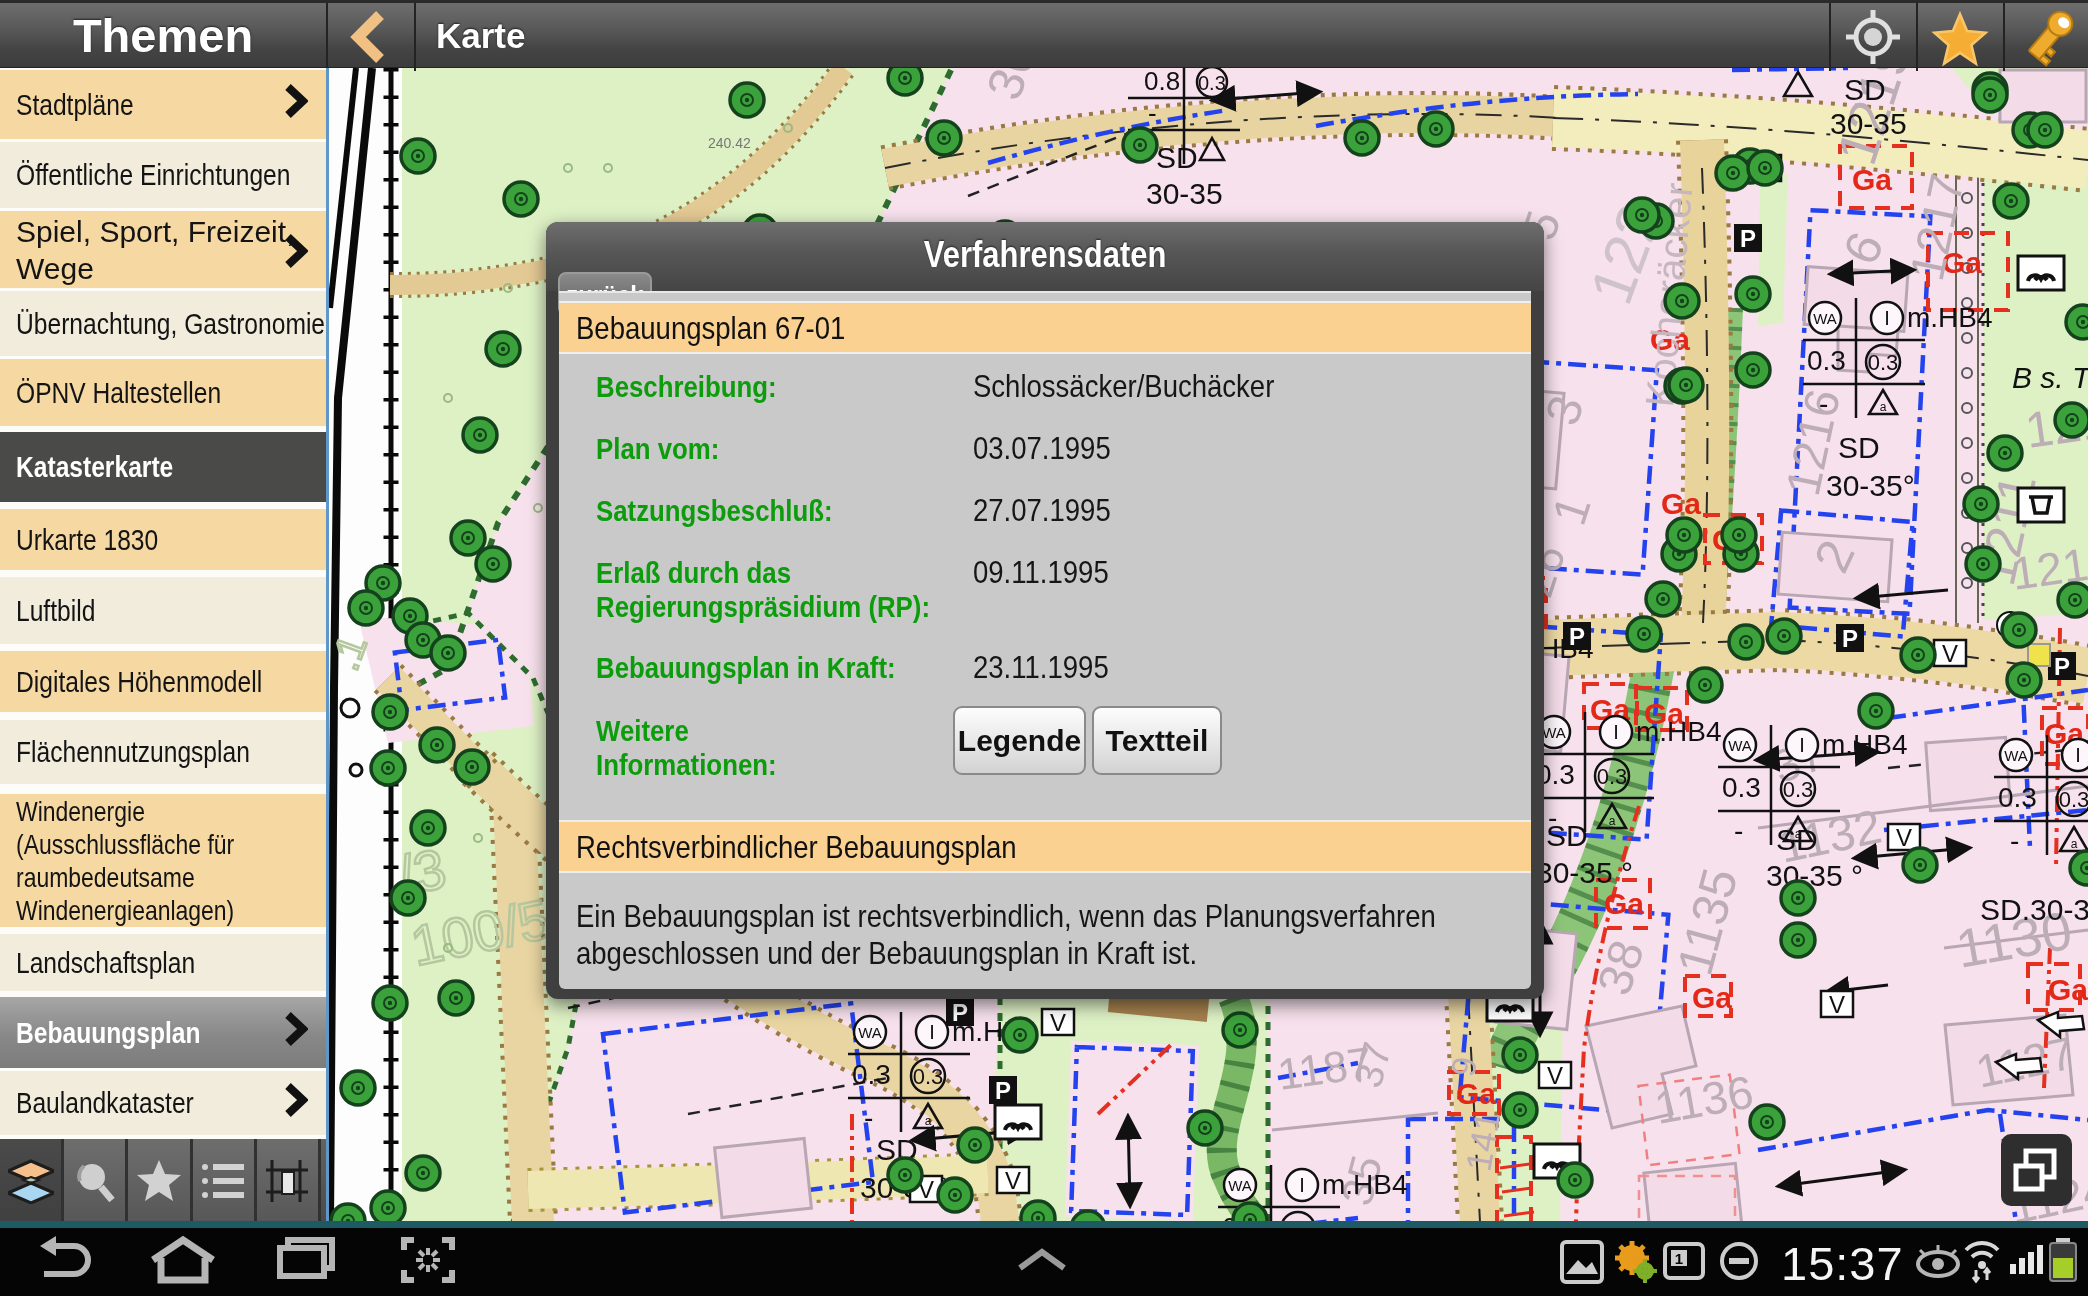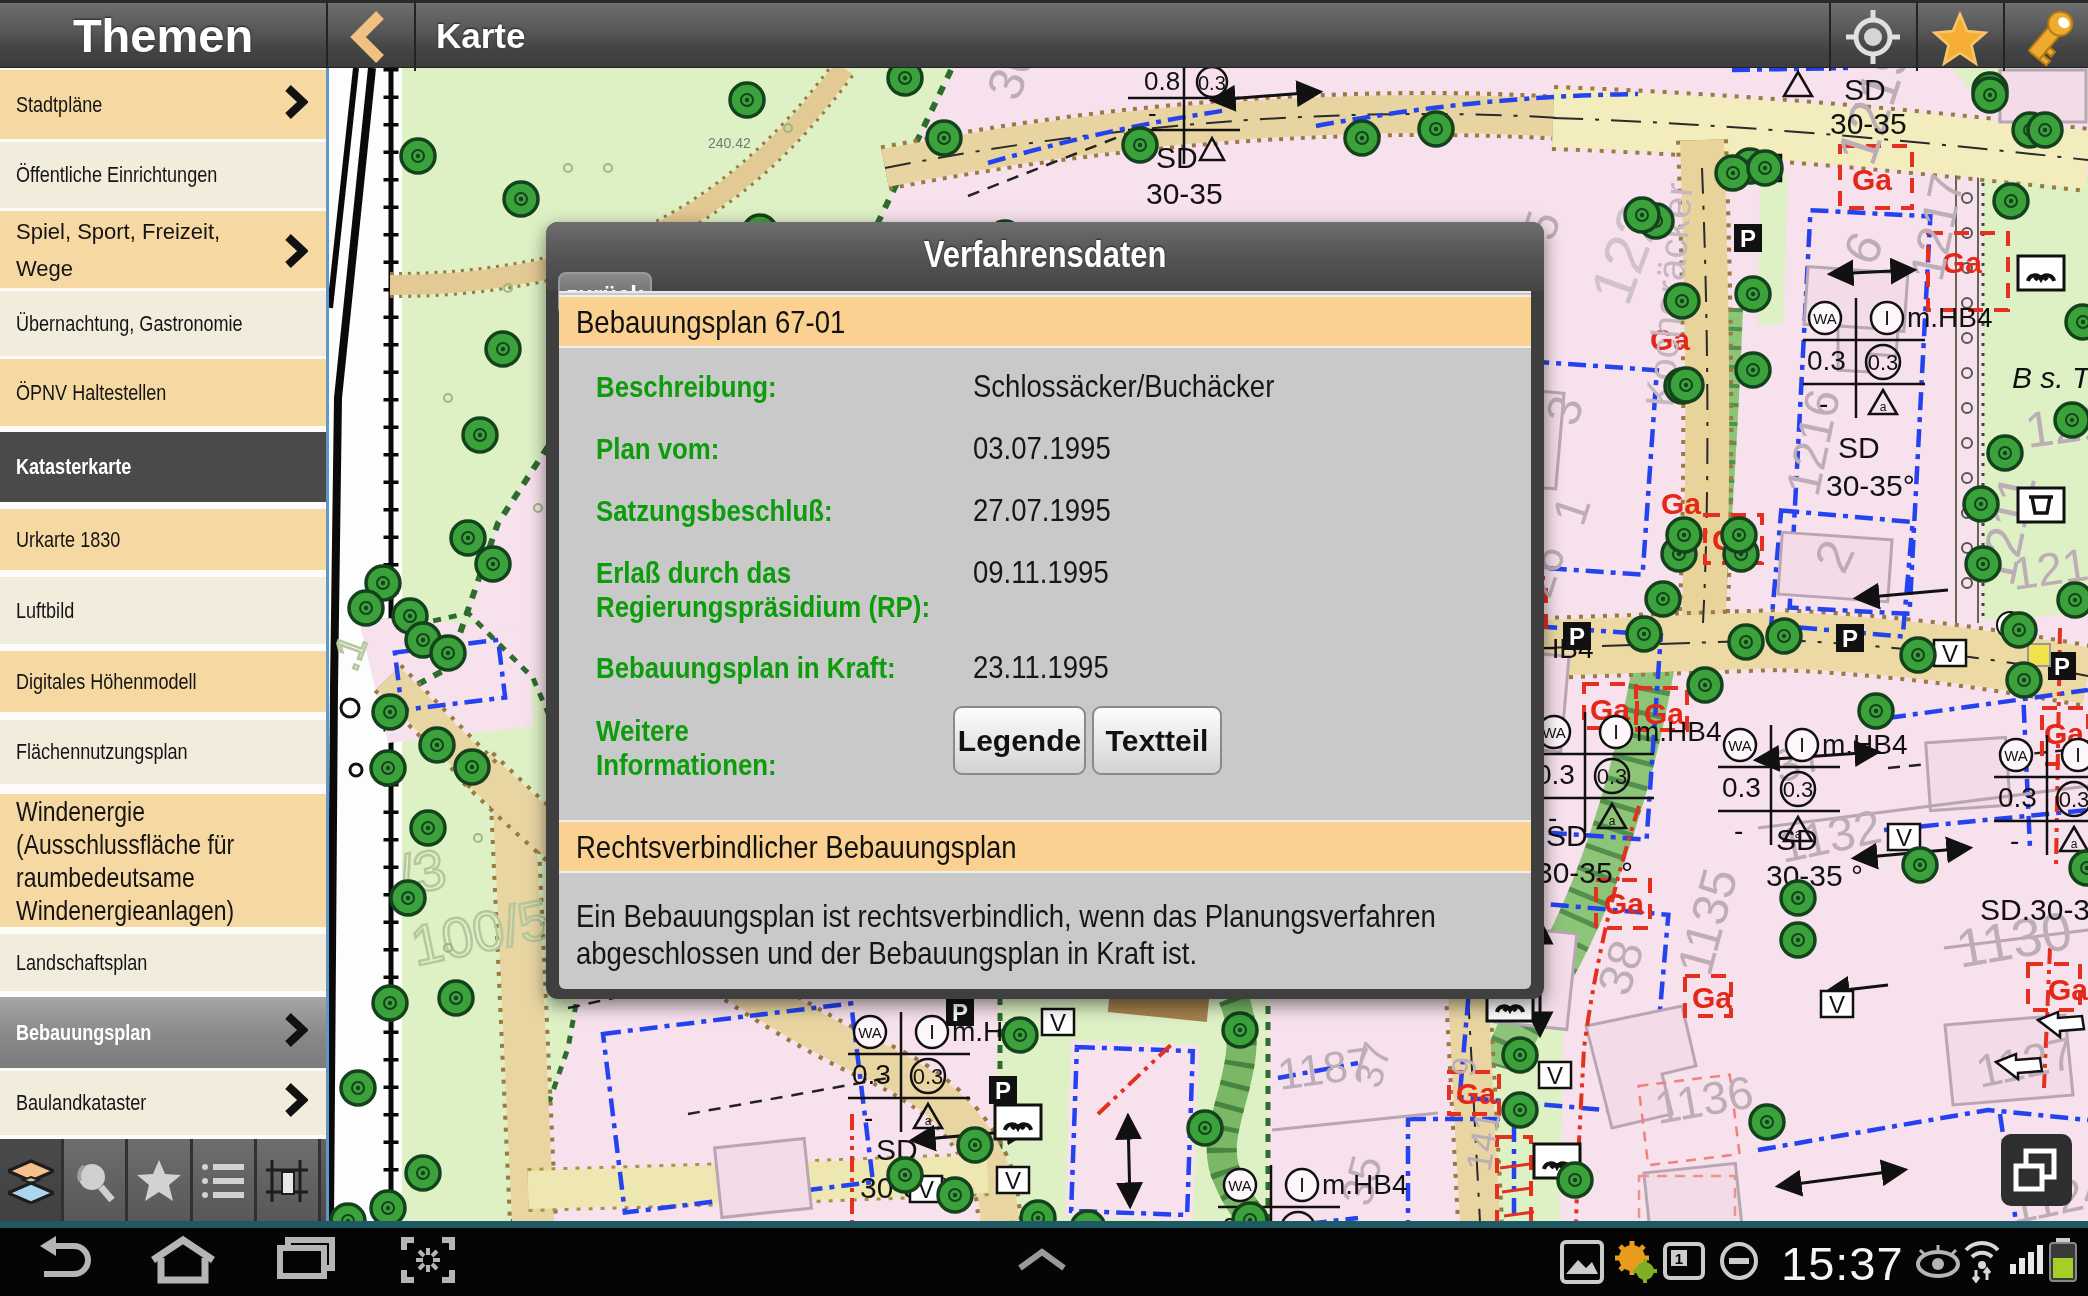--- a/index.html
+++ b/index.html
@@ -3,21 +3,21 @@
 <style>
 html,body{margin:0;padding:0;background:#000;}
 #app{position:relative;width:2088px;height:1296px;overflow:hidden;font-family:"Liberation Sans",sans-serif;background:#f7e2ec;}
 #topbar{position:absolute;left:0;top:0;width:2088px;height:68px;background:linear-gradient(#6e6e6e,#595959 40%,#454545 70%,#3c3c3c);border-top:3px solid #2a2a2a;box-sizing:border-box;border-bottom:1px solid #222;}
 #tb-themen{position:absolute;left:0;top:0;width:326px;height:68px;line-height:66px;text-align:center;color:#fff;font-size:47px;font-weight:bold;text-shadow:0 -1px 2px #222;}
 .tbdiv{position:absolute;top:0;width:2px;height:68px;background:#232323;}
 #tb-back{position:absolute;left:328px;top:0;width:86px;height:68px;}
 #tb-title{position:absolute;left:436px;top:0;height:68px;line-height:66px;color:#fff;font-size:35px;font-weight:bold;text-shadow:0 -1px 2px #222;}
 .tb-btn{position:absolute;top:0;width:85px;height:68px;}
 #sidebar{position:absolute;left:0;top:68px;width:326px;height:1156px;background:#fdfcf8;}
-.it{position:absolute;left:0;width:326px;box-sizing:border-box;color:#141414;font-size:22px;display:flex;align-items:center;padding-left:16px;}
+.it{position:absolute;left:0;width:326px;box-sizing:border-box;color:#141414;font-size:30px;display:flex;align-items:center;padding-left:16px;}
 .tan{background:#f6d8a2;}
 .cream{background:#f2ecdd;}
 .dark{background:#4a4a48;color:#fff;font-weight:bold;}
 .gray{background:linear-gradient(#a6a6a6,#888 55%,#7c7c7c);color:#fff;font-weight:bold;}
 .chev{position:absolute;right:18px;}
 #toolbar{position:absolute;left:0;top:1139px;width:326px;height:84px;background:linear-gradient(#636363,#4a4a4a);display:flex;}
 .tbt{width:64.2px;height:84px;border-right:3px solid #313131;box-sizing:border-box;background:linear-gradient(#6e6e6e,#575757);display:flex;align-items:center;justify-content:center;}
 .tbt.sel{background:linear-gradient(#4a4a4a,#404040);}
 #bluedge{position:absolute;left:326px;top:68px;width:3px;height:1156px;background:#5f98c8;z-index:5;}
 #mapwrap{position:absolute;left:328px;top:68px;width:1760px;height:1154px;overflow:hidden;}
@@ -618,21 +618,21 @@
         </svg>
       </div>
 </div>
 <div id="bluedge"></div>
 <div id="dialog">
  <div id="dlg-head">
         <div id="dlg-title"><span class="cx" style="transform-origin:50% 50%">Verfahrensdaten</span></div>
         <div id="dlg-back">zurück</div>
       </div>
  <div id="dlg-body">
-  <div class="obar" style="top:2px"><span class="cx">Bebauungsplan 67-01</span></div>
+  <div class="obar" style="top:8px"><span class="cx">Bebauungsplan 67-01</span></div>
 
   <div class="lbl" style="top:77px"><span class="cx">Beschreibung:</span></div>
         <div class="val" style="top:75px"><span class="cx">Schlossäcker/Buchäcker</span></div>
   <div class="lbl" style="top:139px"><span class="cx">Plan vom:</span></div>
         <div class="val" style="top:137px"><span class="cx">03.07.1995</span></div>
   <div class="lbl" style="top:201px"><span class="cx">Satzungsbeschluß:</span></div>
         <div class="val" style="top:199px"><span class="cx">27.07.1995</span></div>
   <div class="lbl" style="top:263px"><span class="cx">Erlaß durch das<br>Regierungspräsidium (RP):</span></div>
         <div class="val" style="top:261px"><span class="cx">09.11.1995</span></div>
   <div class="lbl" style="top:358px"><span class="cx">Bebauungsplan in Kraft:</span></div>

